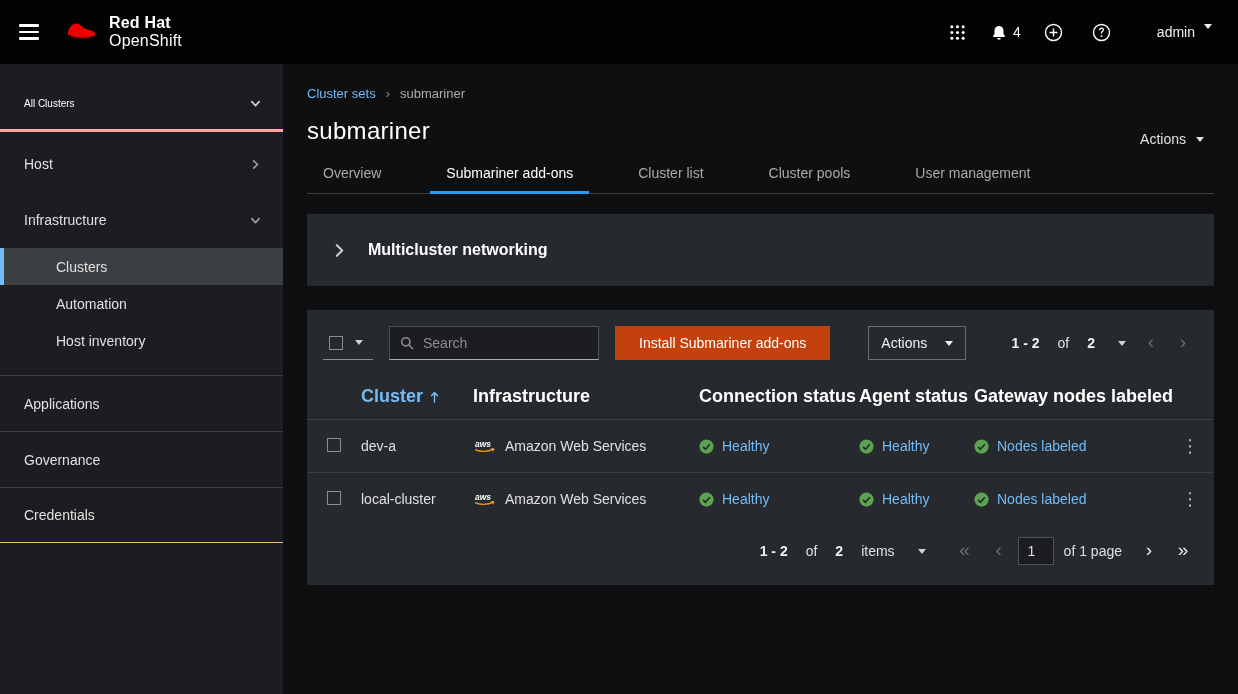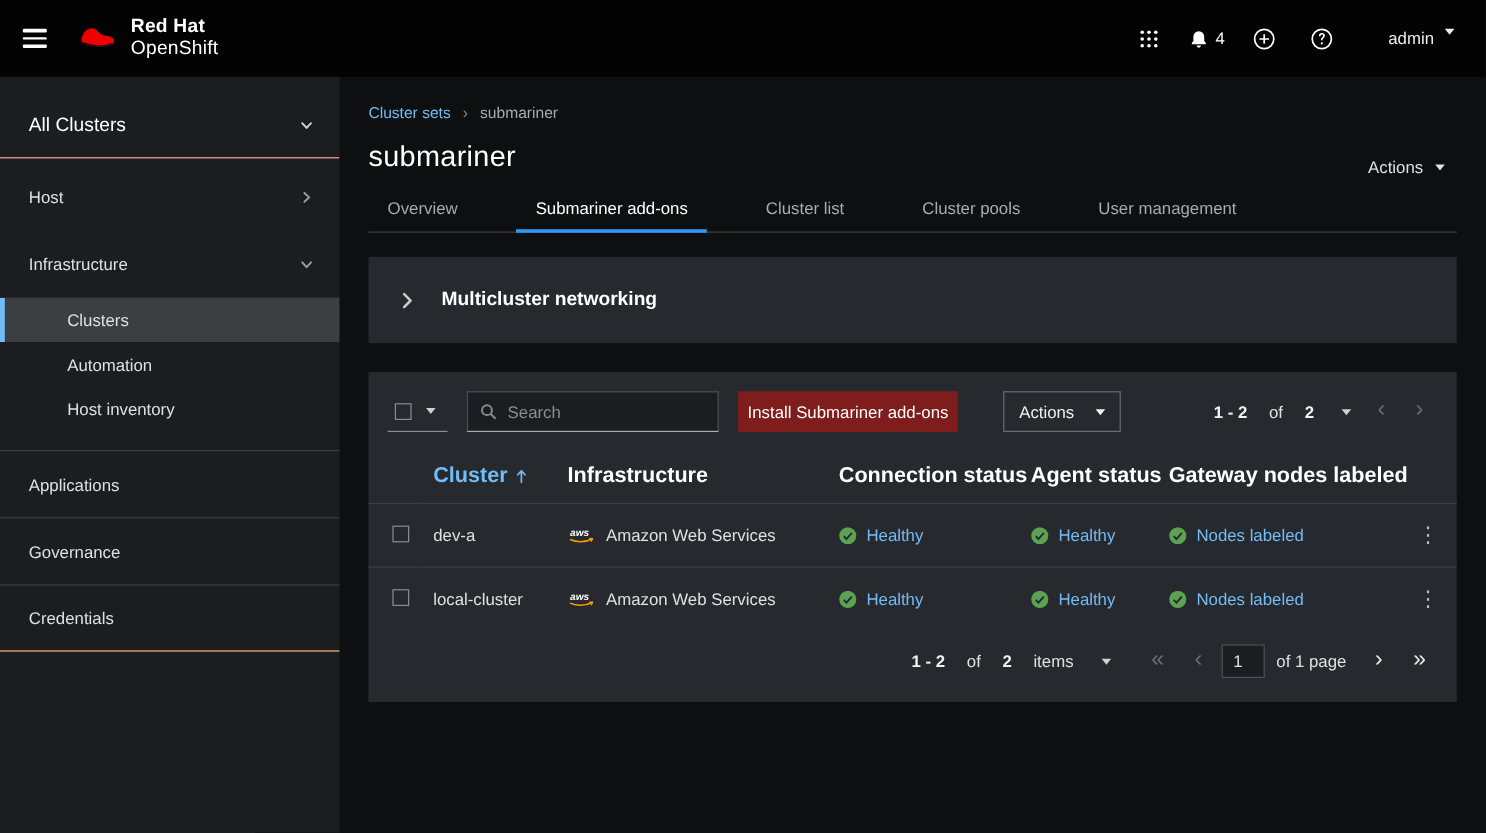--- a/index.html
+++ b/index.html
@@ -24,21 +24,21 @@
   .brand-l2 { font-weight:400; display:block; }
   .masthead-right { margin-left:auto; display:flex; align-items:center; gap:14px; }
   .icon-btn { background:none; border:none; color:#fff; min-width:34px; height:34px; display:flex; align-items:center; justify-content:center; gap:6px; cursor:pointer; font-size:14px; }
   .user-btn { background:none; border:none; color:#f0f0f0; display:flex; gap:9px; font-size:14px; margin-left:24px; cursor:pointer; }
   .caret { width:0; height:0; border-left:4px solid transparent; border-right:4px solid transparent; border-top:5px solid currentColor; display:inline-block; }
 
   .body-row { display:flex; flex:1; min-height:0; }
 
   
   .sidebar { width:283px; background:#1b1d21; flex:0 0 auto; padding-top:14px; overflow:hidden; }
-  .switcher { width:100%; height:54px; display:flex; align-items:center; justify-content:space-between; padding:0 22px 0 24px; color:#fff; background:none; border:none; border-bottom:1px solid #fca5a5; font-size:16px; font-weight:500; cursor:pointer; }
+  .switcher { width:100%; height:54px; display:flex; align-items:center; justify-content:space-between; padding:0 22px 0 24px; color:#fff; background:none; border:none; border-bottom:3px solid #fca5a5; font-size:10px; font-weight:500; cursor:pointer; }
   .nav-list { list-style:none; padding-top:4px; }
   .nav-item { height:56px; display:flex; align-items:center; justify-content:space-between; padding:0 22px 0 24px; color:#e0e0e0; font-size:14px; cursor:pointer; }
   .nav-item.sep { border-top:1px solid #3c3f42; }
   .nav-item.first-sep { margin-top:16px; }
   .nav-item.last-sep { border-bottom:1px solid #fdba74; }
   .subnav { list-style:none; }
   .subitem { display:flex; align-items:center; height:37px; padding-left:56px; color:#e0e0e0; font-size:14px; text-decoration:none; cursor:pointer; }
   .subitem.current { background:#3c3f42; box-shadow:inset 4px 0 0 #73bcf7; }
 
   
@@ -62,21 +62,21 @@
   .expand-toggle { background:none; border:none; cursor:pointer; display:flex; align-items:center; padding:4px 2px; }
   .expand-card h2 { font-size:16px; font-weight:700; color:#fff; }
 
   
   .toolbar { display:flex; align-items:center; gap:16px; padding:16px; }
   .bulk-select { display:flex; align-items:center; gap:12px; height:34px; padding:0 10px 0 6px; background:none; border:none; border-bottom:1px solid #8a8d90; cursor:pointer; color:#cfd0d1; }
   .checkbox { appearance:none; -webkit-appearance:none; width:14px; height:14px; border:1px solid #8a8d90; background:transparent; cursor:pointer; display:inline-block; }
   .search-box { display:flex; align-items:center; gap:9px; width:210px; height:34px; padding:0 10px; background:#1b1d21; border:1px solid #4f5255; border-bottom-color:#aaabac; }
   .search-box input { flex:1; min-width:0; background:none; border:none; outline:none; color:#e0e0e0; font-family:inherit; font-size:14px; }
   .search-box input::placeholder { color:#8a8d90; }
-  .btn-primary { height:34px; padding:0 8px; background:#7f1d1d; border:none; color:#fff; font-size:14px; cursor:pointer; }
+  .btn-primary { height:34px; padding:0 24px; background:#c2410c; border:none; color:#fff; font-size:14px; cursor:pointer; }
   .btn-dropdown { height:34px; padding:0 12px; background:none; border:1px solid #6a6e73; color:#f0f0f0; font-size:14px; display:flex; align-items:center; gap:18px; cursor:pointer; margin-left:22px; }
   .pagination-top { margin-left:auto; display:flex; align-items:center; gap:2px; }
   .pag-summary { background:none; border:none; color:#e0e0e0; font-size:14px; display:flex; align-items:center; gap:18px; cursor:pointer; padding:0 8px; }
   .pag-summary b { font-weight:700; color:#f0f0f0; }
   .pag-summary .caret { margin-left:5px; color:#cfd0d1; }
   .pag-btn { background:none; border:none; color:#e8e8e8; font-size:19px; line-height:18px; width:30px; height:28px; cursor:pointer; padding:0 0 2px; }
   .pag-btn.disabled { color:#6a6e73; cursor:default; }
 
   
   .table-card table { width:100%; border-collapse:collapse; table-layout:fixed; }

